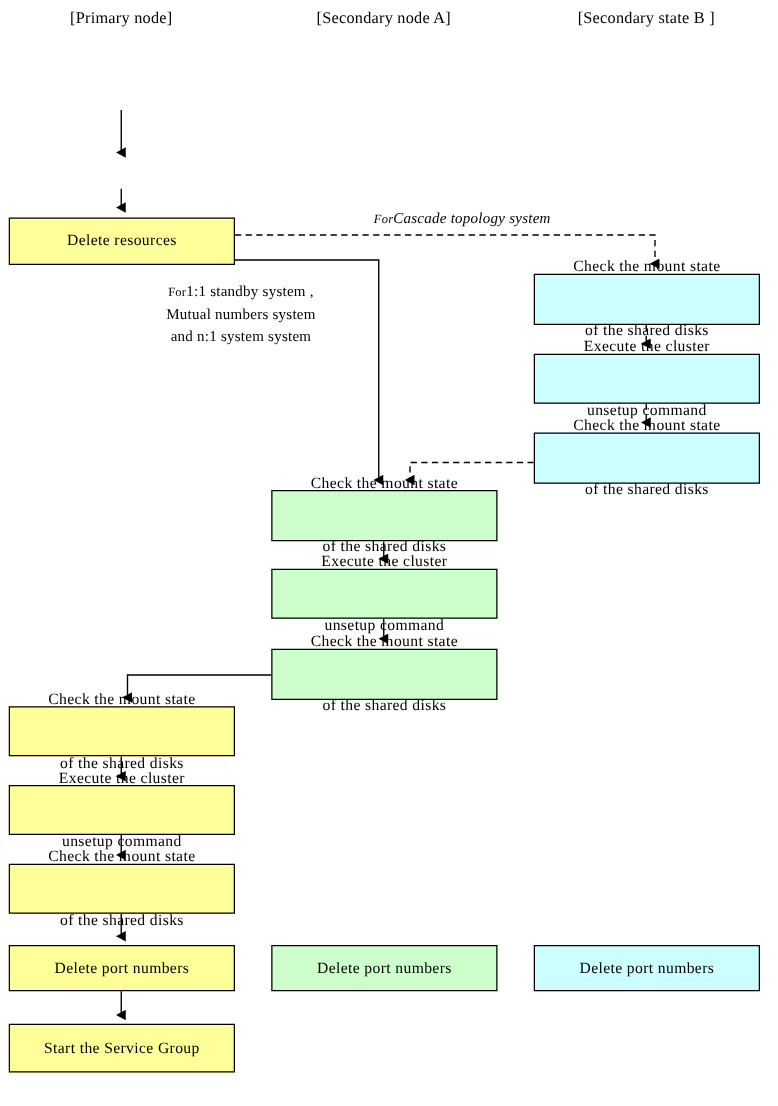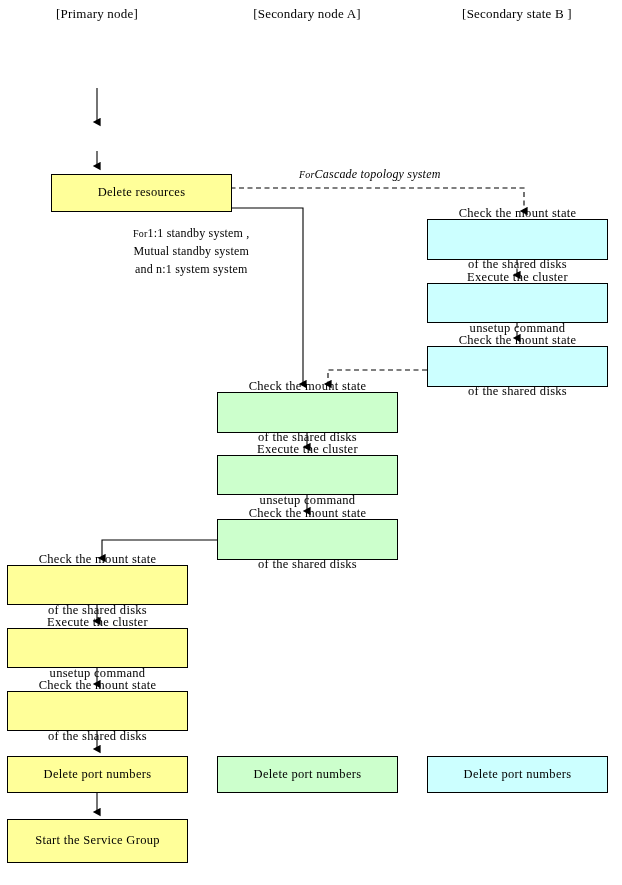--- a/index.html
+++ b/index.html
@@ -110,21 +110,21 @@
     <path d="M 97 731 L 97 749" stroke="#000" stroke-width="1.1" fill="none" marker-end="url(#arrow)"></path>
     <path d="M 97 792 L 97 812" stroke="#000" stroke-width="1.1" fill="none" marker-end="url(#arrow)"></path>
   </svg>
 
   <div class="col-header" style="left:97px;  top:6px;">[Primary node]</div>
   <div class="col-header" style="left:307px; top:6px;">[Secondary node A]</div>
   <div class="col-header" style="left:517px; top:6px;">[Secondary state B ]</div>
 
 
 
-  <div class="node-box box-yellow" style="left:7px; top:174px; width:181px; height:38px;margin-left:44px;">
+  <div class="node-box box-yellow" style="left:7px; top:174px; width:181px; height:38px;">
     <span>Delete resources</span>
   </div>
 
   <div class="node-box box-yellow" style="left:7px; top:565px; width:181px; height:40px;">
     <span>Check the mount state</span>
     <span class="line2">of the shared disks</span>
   </div>
 
   <div class="node-box box-yellow" style="left:7px; top:628px; width:181px; height:40px;">
     <span>Execute the cluster</span>
@@ -133,21 +133,21 @@
 
   <div class="node-box box-yellow" style="left:7px; top:691px; width:181px; height:40px;">
     <span>Check the mount state</span>
     <span class="line2">of the shared disks</span>
   </div>
 
   <div class="node-box box-yellow" style="left:7px; top:756px; width:181px; height:37px;">
     <span>Delete port numbers</span>
   </div>
 
-  <div class="node-box box-yellow" style="left:7px; top:819px; width:181px; height:44px;">
+  <div class="node-box box-yellow" style="left:7px; top:819px; width:181px; height:39px;">
     <span>Start the Service Group</span>
   </div>
 
   <div class="node-box box-green" style="left:217px; top:392px; width:181px; height:41px;">
     <span>Check the mount state</span>
     <span class="line2">of the shared disks</span>
   </div>
 
   <div class="node-box box-green" style="left:217px; top:455px; width:181px; height:40px;">
     <span>Execute the cluster</span>
@@ -181,17 +181,17 @@
   <div class="node-box box-blue" style="left:427px; top:756px; width:181px; height:37px;">
     <span>Delete port numbers</span>
   </div>
 
   <div class="edge-label" style="left:299px; top:167px;font-style:italic;">
     <span class="lead">For</span><span>Cascade topology system</span>
   </div>
 
   <div class="edge-label-block" style="left:133px; top:224px;text-align:center;">
     <div><span class="lead">For</span><span>1:1 standby system ,</span></div>
-    <div>Mutual standby system</div>
+    <div>Mutual numbers system</div>
     <div>and n:1 system system</div>
   </div>
 
 </div>
 
 </body></html>

